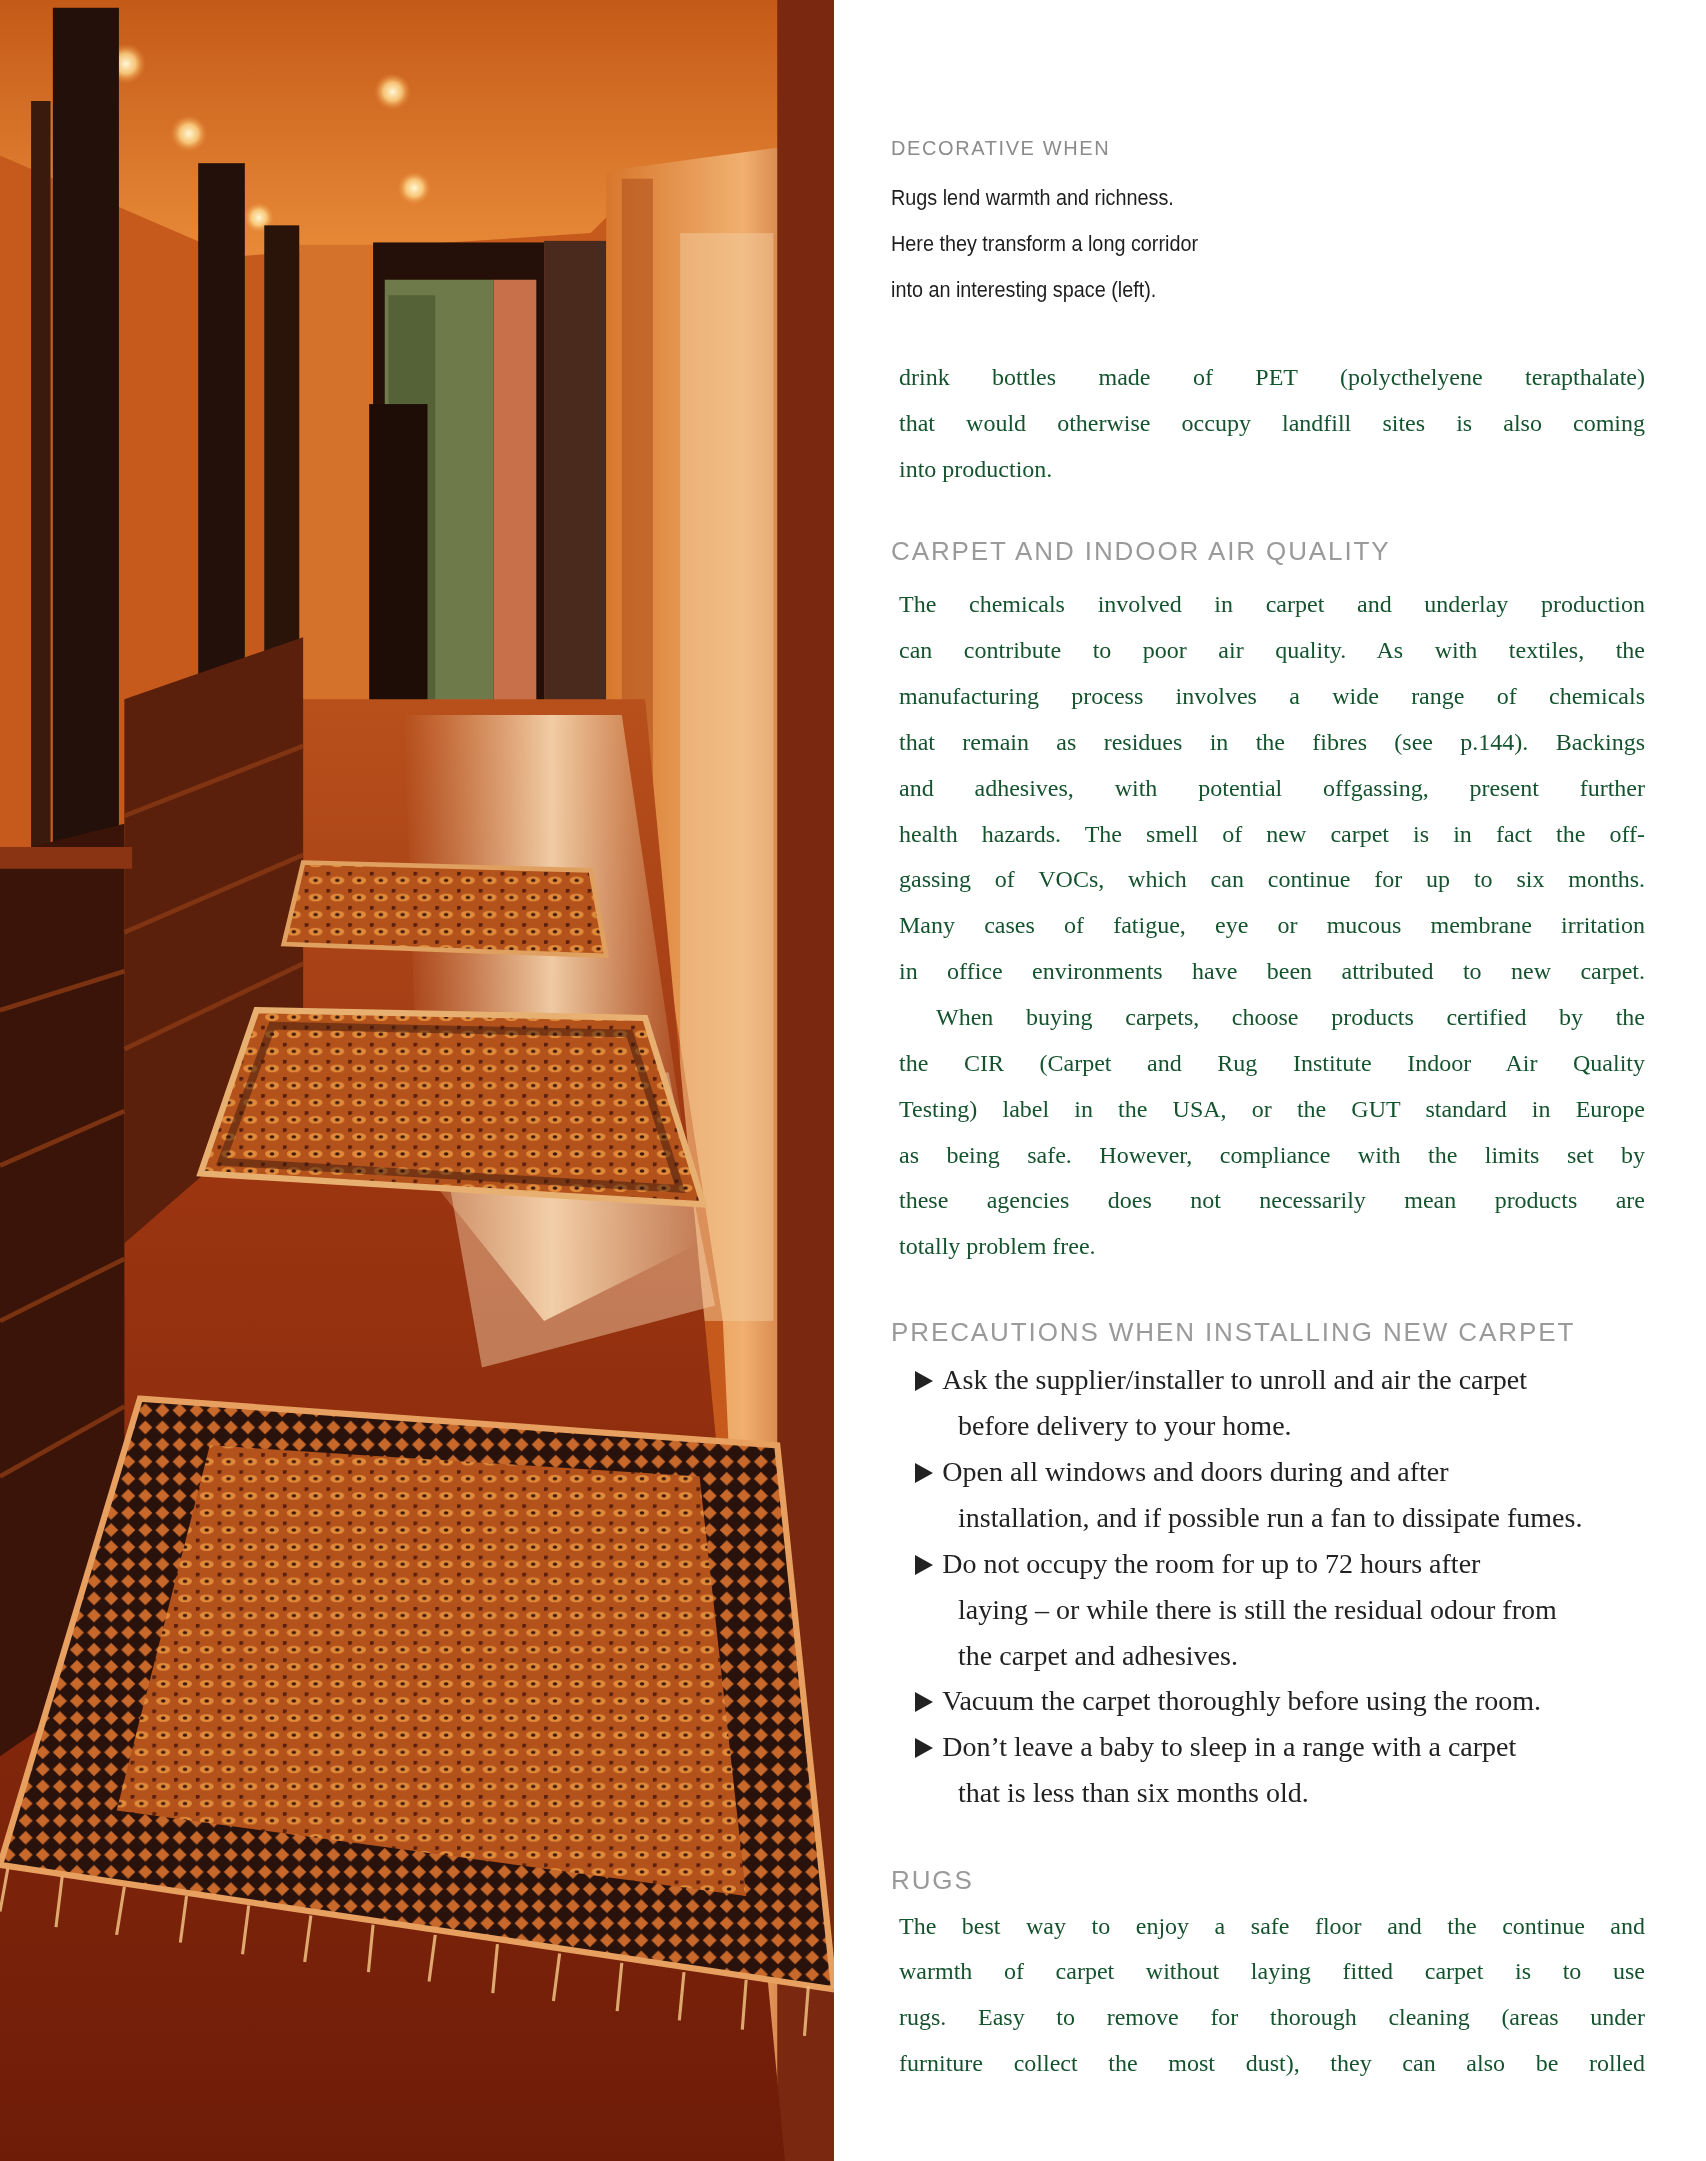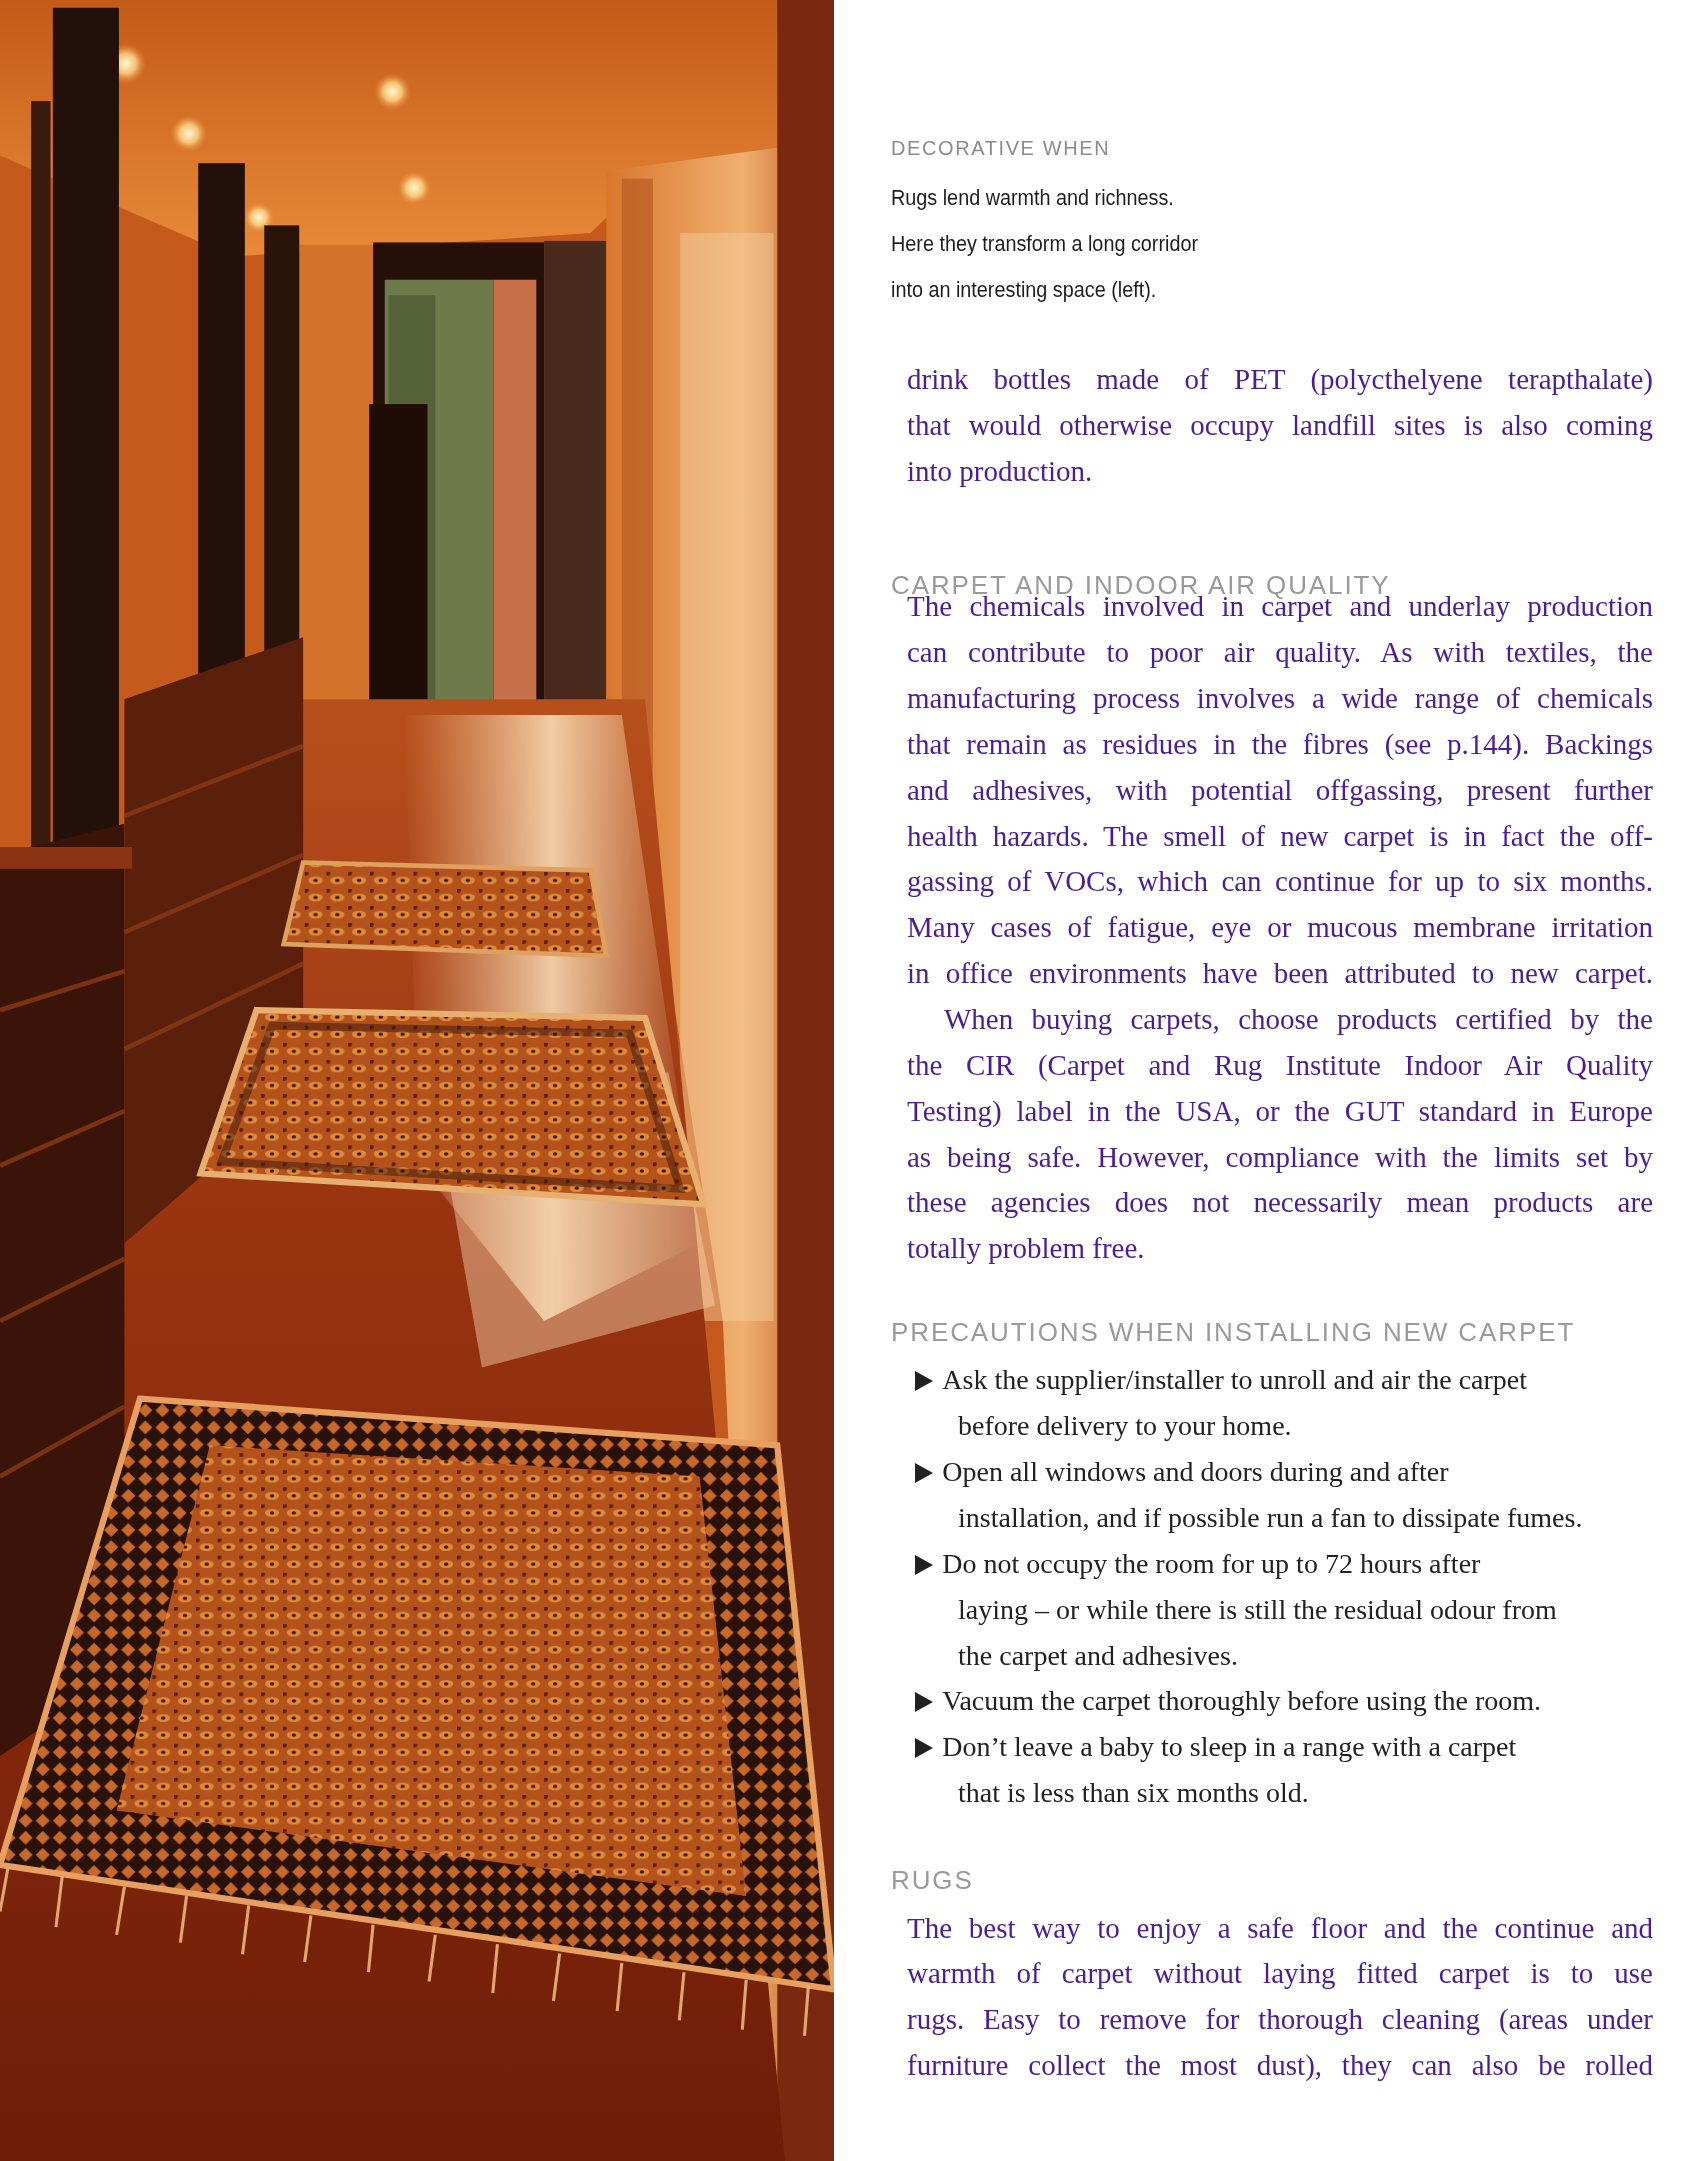--- a/index.html
+++ b/index.html
@@ -48,25 +48,25 @@
     font-family: "Liberation Sans", sans-serif;
     font-size: 22px;
     color: #1e1e1e;
     white-space: nowrap;
     transform: scaleX(0.9);
     transform-origin: left center;
   }
 
   .body-line {
     position: absolute;
-    left: 16px;
+    left: 8px;
     width: 746px;
     font-family: "Liberation Serif", serif;
-    font-size: 29px;
-    color: #4c1d95;
+    font-size: 24px;
+    color: #14532d;
     white-space: nowrap;
     text-align: justify;
     text-align-last: justify;
     line-height: 1;
   }
   .body-line.last { text-align-last: left; }
   .body-line.indent { text-indent: 37px; }
 
   .section-head {
     position: absolute;
@@ -219,21 +219,21 @@
 
   <div class="caption-head">DECORATIVE WHEN</div>
   <div class="caption-line" style="top:185px">Rugs lend warmth and richness.</div>
   <div class="caption-line" style="top:231px">Here they transform a long corridor</div>
   <div class="caption-line" style="top:277px">into an interesting space (left).</div>
 
   <div class="body-line" style="top:365px">drink bottles made of PET (polycthelyene terapthalate)</div>
   <div class="body-line" style="top:411px">that would otherwise occupy landfill sites is also coming</div>
   <div class="body-line last" style="top:457px">into production.</div>
 
-  <div class="section-head" style="top:570px">CARPET AND INDOOR AIR QUALITY</div>
+  <div class="section-head" style="top:536px">CARPET AND INDOOR AIR QUALITY</div>
   <div class="body-line" style="top:592px">The chemicals involved in carpet and underlay production</div>
   <div class="body-line" style="top:638px">can contribute to poor air quality. As with textiles, the</div>
   <div class="body-line" style="top:684px">manufacturing process involves a wide range of chemicals</div>
   <div class="body-line" style="top:730px">that remain as residues in the fibres (see p.144). Backings</div>
   <div class="body-line" style="top:776px">and adhesives, with potential offgassing, present further</div>
   <div class="body-line" style="top:822px">health hazards. The smell of new carpet is in fact the off-</div>
   <div class="body-line" style="top:867px">gassing of VOCs, which can continue for up to six months.</div>
   <div class="body-line" style="top:913px">Many cases of fatigue, eye or mucous membrane irritation</div>
   <div class="body-line" style="top:959px">in office environments have been attributed to new carpet.</div>
 

